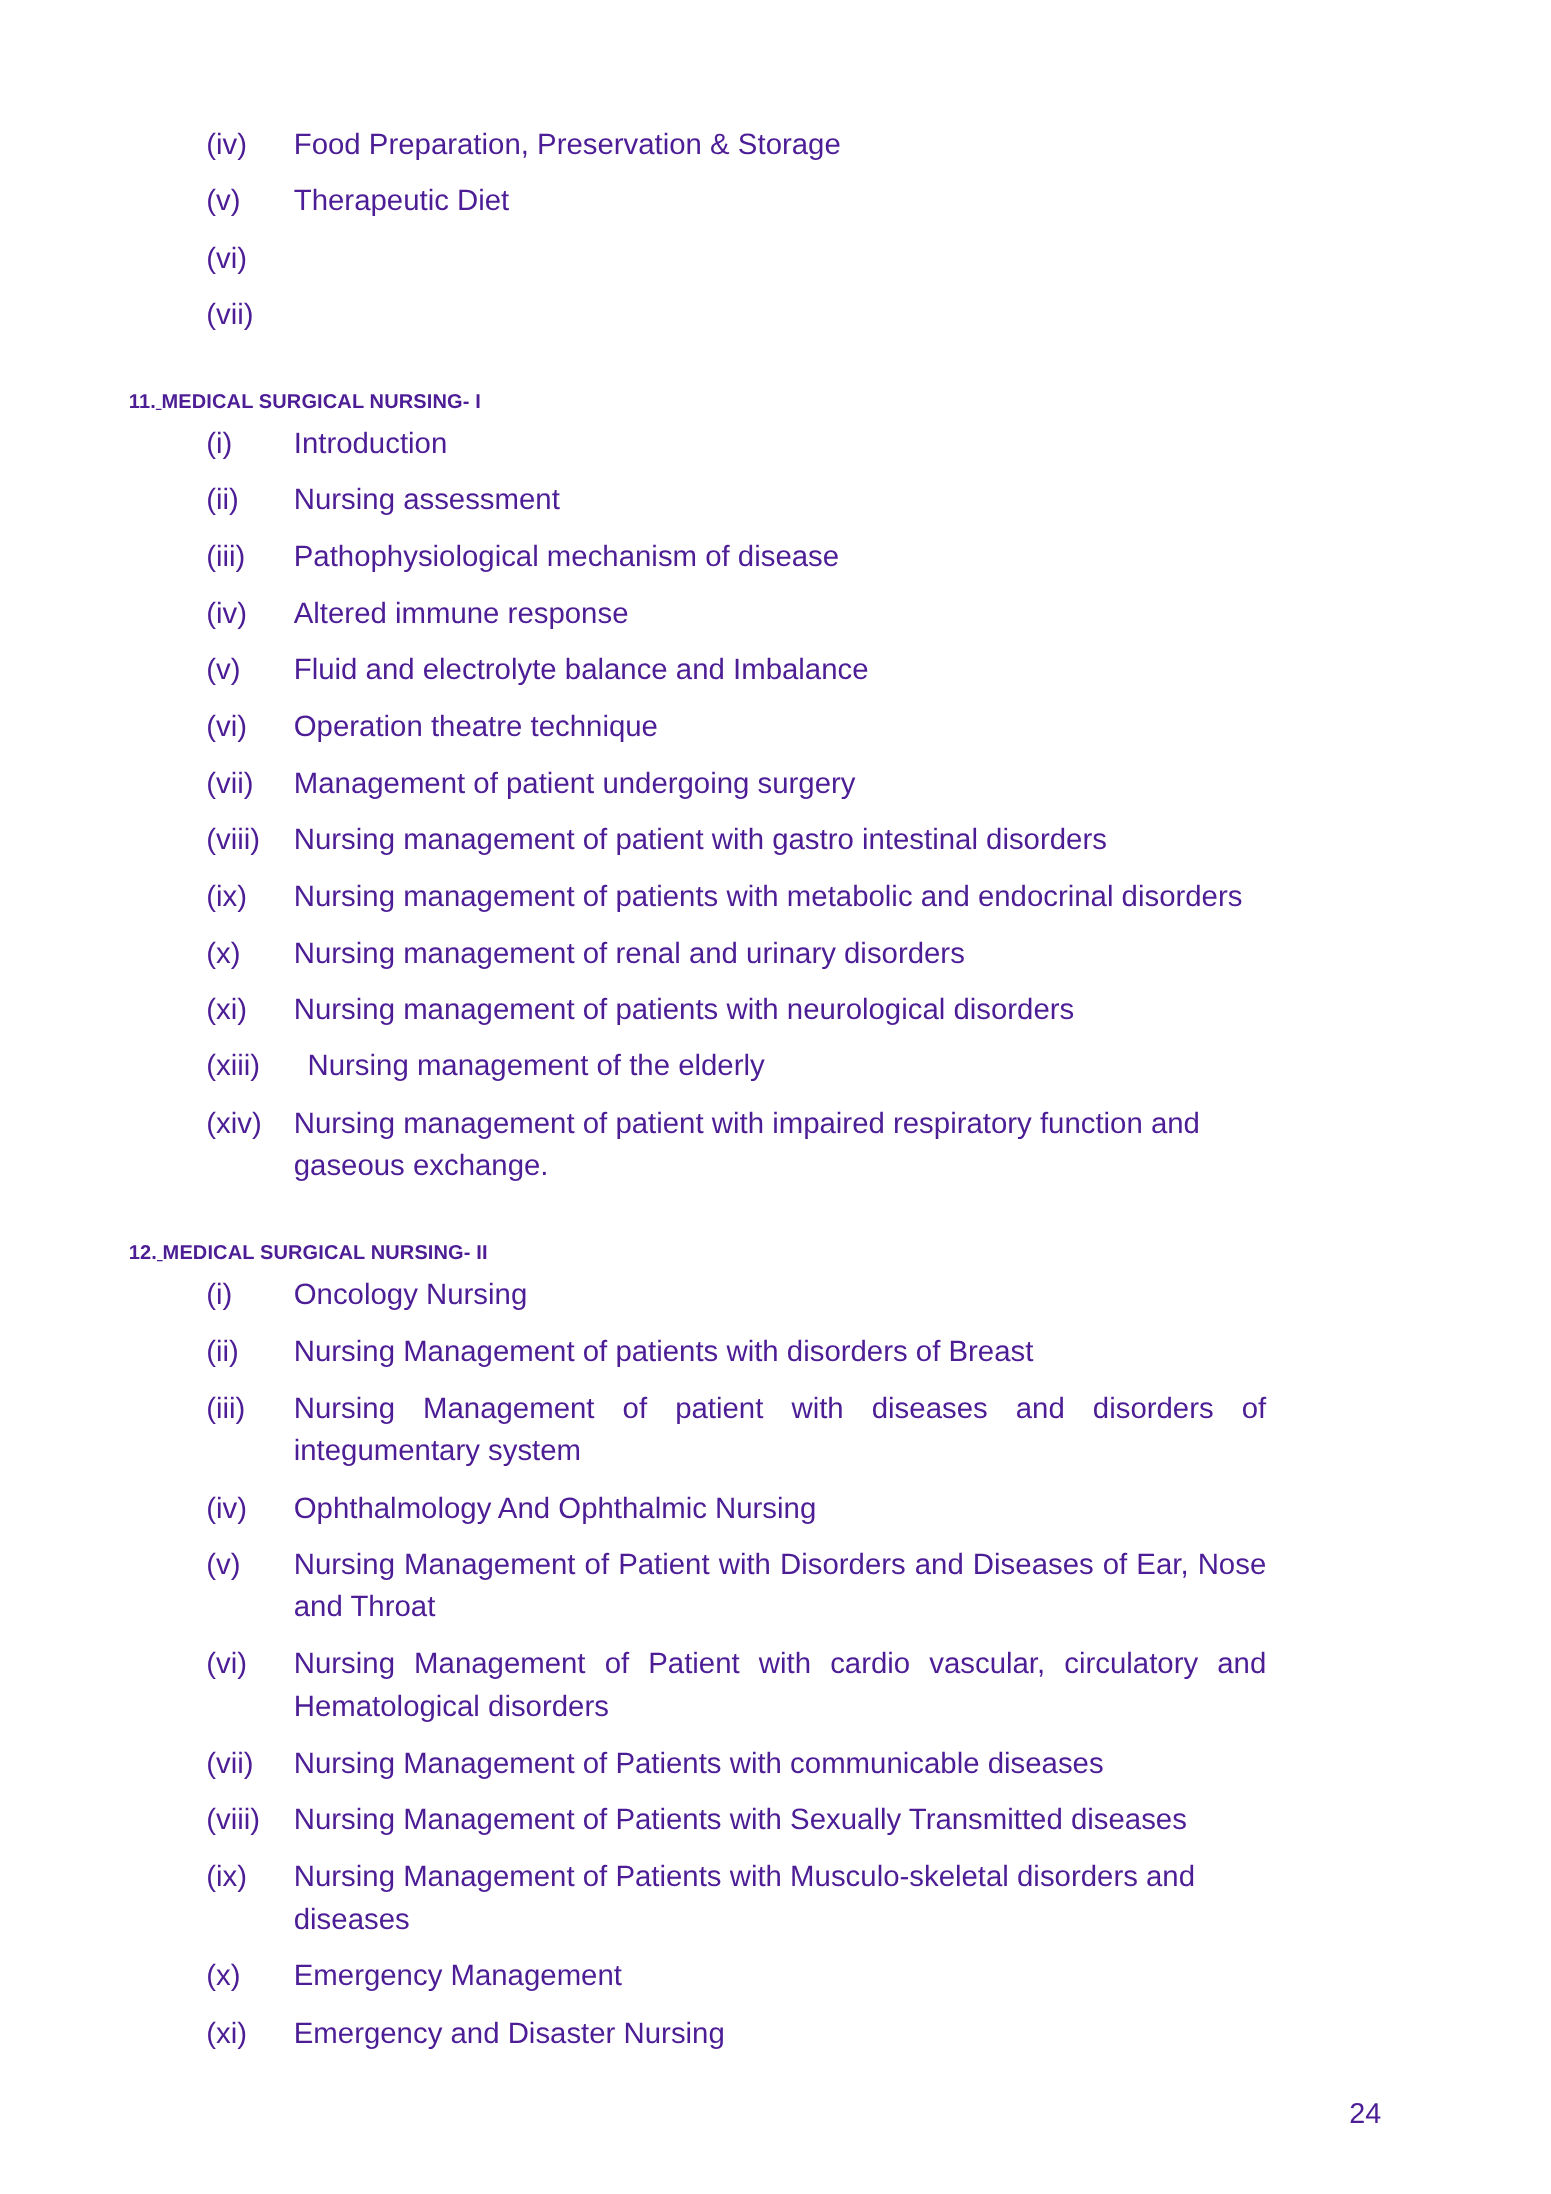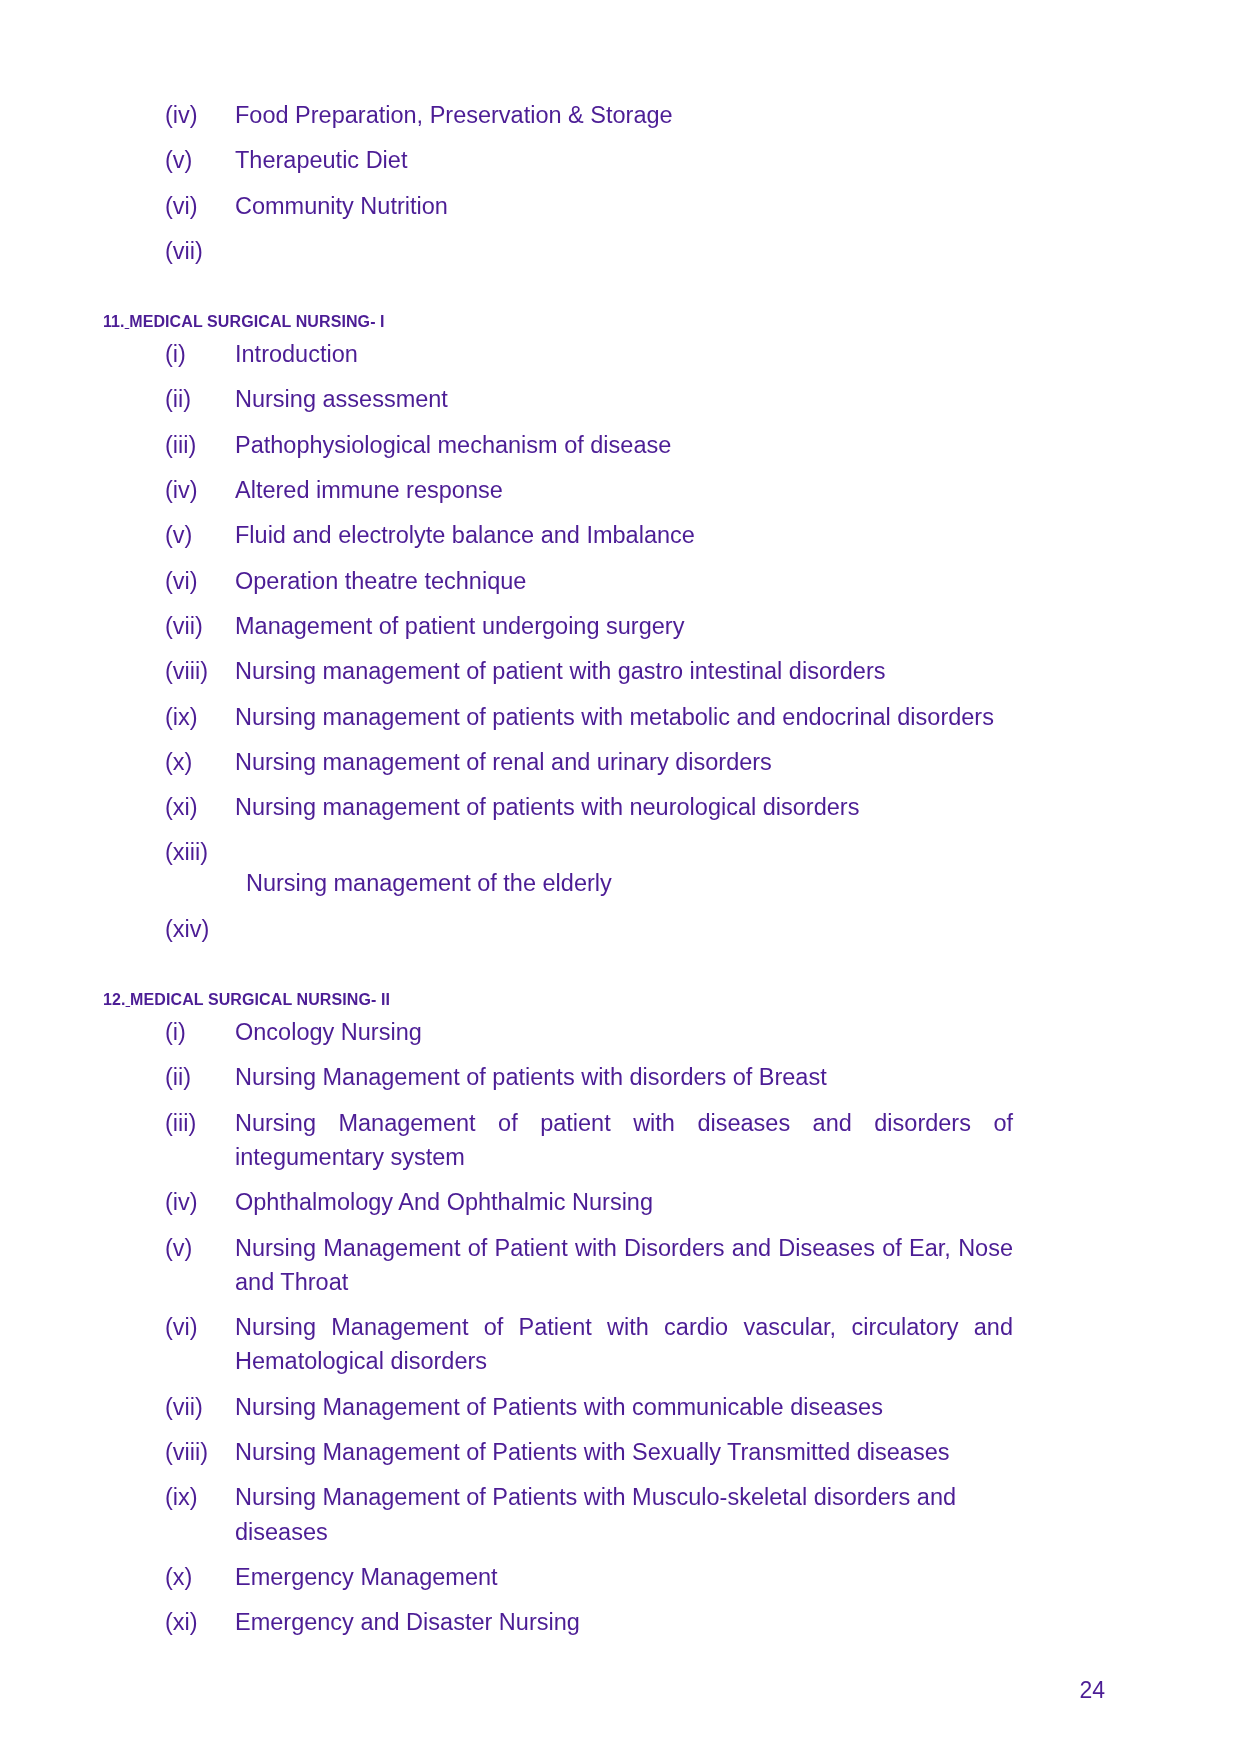--- a/index.html
+++ b/index.html
@@ -45,21 +45,20 @@
     min-width: 0;
   }
   .item.justify .body {
     text-align: justify;
     text-align-last: left;
   }
 
   
   .item.nudge .body {
     padding-left: 11px;
-    margin-top: 31px;
   }
 
   
   .heading {
     font-size: 16px;
     font-weight: bold;
     margin: 0 0 6px 0;
     letter-spacing: 0.1px;
     text-decoration: underline;
   }
@@ -92,21 +91,20 @@
       <div class="item">
         <span class="marker">(iv)</span>
         <span class="body">Food Preparation, Preservation &amp; Storage</span>
       </div>
       <div class="item">
         <span class="marker">(v)</span>
         <span class="body">Therapeutic Diet</span>
       </div>
       <div class="item">
         <span class="marker">(vi)</span>
-        <span class="body">Community Nutrition</span>
       </div>
       <div class="item">
         <span class="marker">(vii)</span>
       </div>
     </div>
 
     <div class="spacer-md"></div>
 
     <div class="heading">
       <span class="num">11.</span>
@@ -156,20 +154,21 @@
       <div class="item">
         <span class="marker">(xi)</span>
         <span class="body">Nursing management of patients with neurological disorders</span>
       </div>
       <div class="item nudge">
         <span class="marker">(xiii)</span>
         <span class="body">Nursing management of the elderly</span>
       </div>
       <div class="item">
         <span class="marker">(xiv)</span>
+        <span class="body">Nursing management of patient with impaired respiratory function and gaseous exchange.</span>
       </div>
     </div>
 
     <div class="spacer-md"></div>
 
     <div class="heading">
       <span class="num">12.</span>
       <span class="ttl">MEDICAL SURGICAL NURSING- II</span>
     </div>
     <div>

